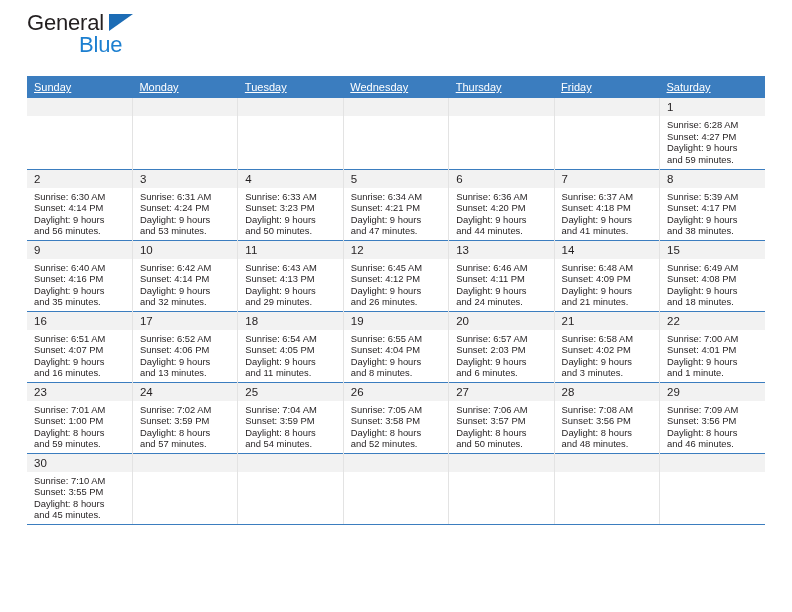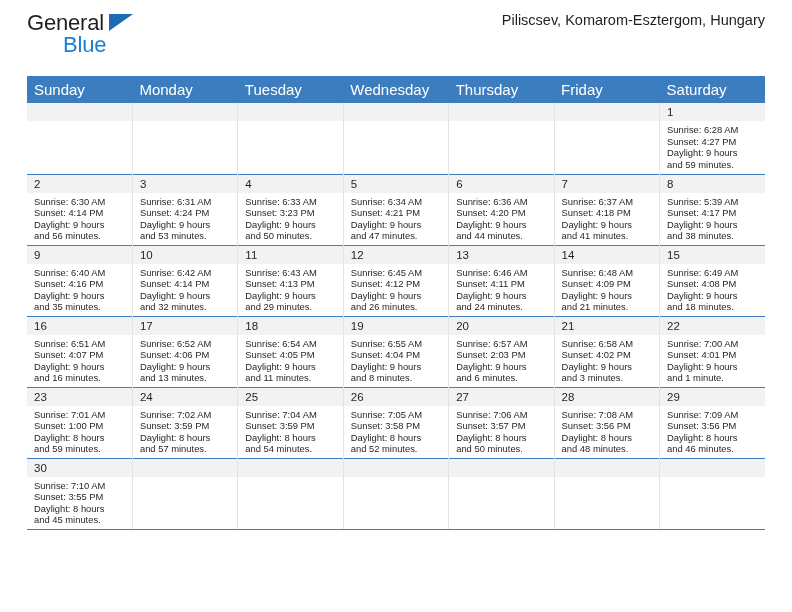--- a/index.html
+++ b/index.html
@@ -50,21 +50,21 @@
     position: absolute;
     left: 82px;
     top: 2px;
     width: 0;
     height: 0;
     border-left: 24px solid #1c6cb5;
     border-bottom: 17px solid transparent;
   }
   .logo-blue {
     position: absolute;
-    left: 36px;
+    left: 52px;
     top: 22px;
     font-size: 22px;
     letter-spacing: -0.2px;
     color: #1c7fd0;
     line-height: 1;
   }
   .titlebox {
     text-align: right;
     margin-top: 6px;
   }
@@ -85,25 +85,26 @@
   
   .calendar {
     width: 738px;
     border-collapse: collapse;
     table-layout: fixed;
   }
   .calendar th {
     background: #3b7dbf;
     color: #ffffff;
     font-weight: normal;
-    font-size: 15px;
+    font-size: 11px;
     text-align: left;
     padding: 5px 0 5px 7px;
     height: 11px;
     border: none;
+    text-decoration: underline;
   }
   .calendar td {
     vertical-align: top;
     padding: 0;
     border-top: 1px solid #3b7dbf;
     border-right: 1px solid #e3e3e3;
     height: 71px;
     box-sizing: border-box;
   }
   .calendar td:last-child {
@@ -144,21 +145,20 @@
 
   <div class="header">
 
     <div class="logo">
       <span class="logo-general">General</span>
       <span class="logo-tri"></span>
       <span class="logo-blue">Blue</span>
     </div>
 
     <div class="titlebox">
-      <div class="location">Piliscsev, Komarom-Esztergom, Hungary</div>
     </div>
 
   </div>
 
   <table class="calendar">
     <thead>
       <tr id="weekday-row">
           <th>Sunday</th>
           <th>Monday</th>
           <th>Tuesday</th>

